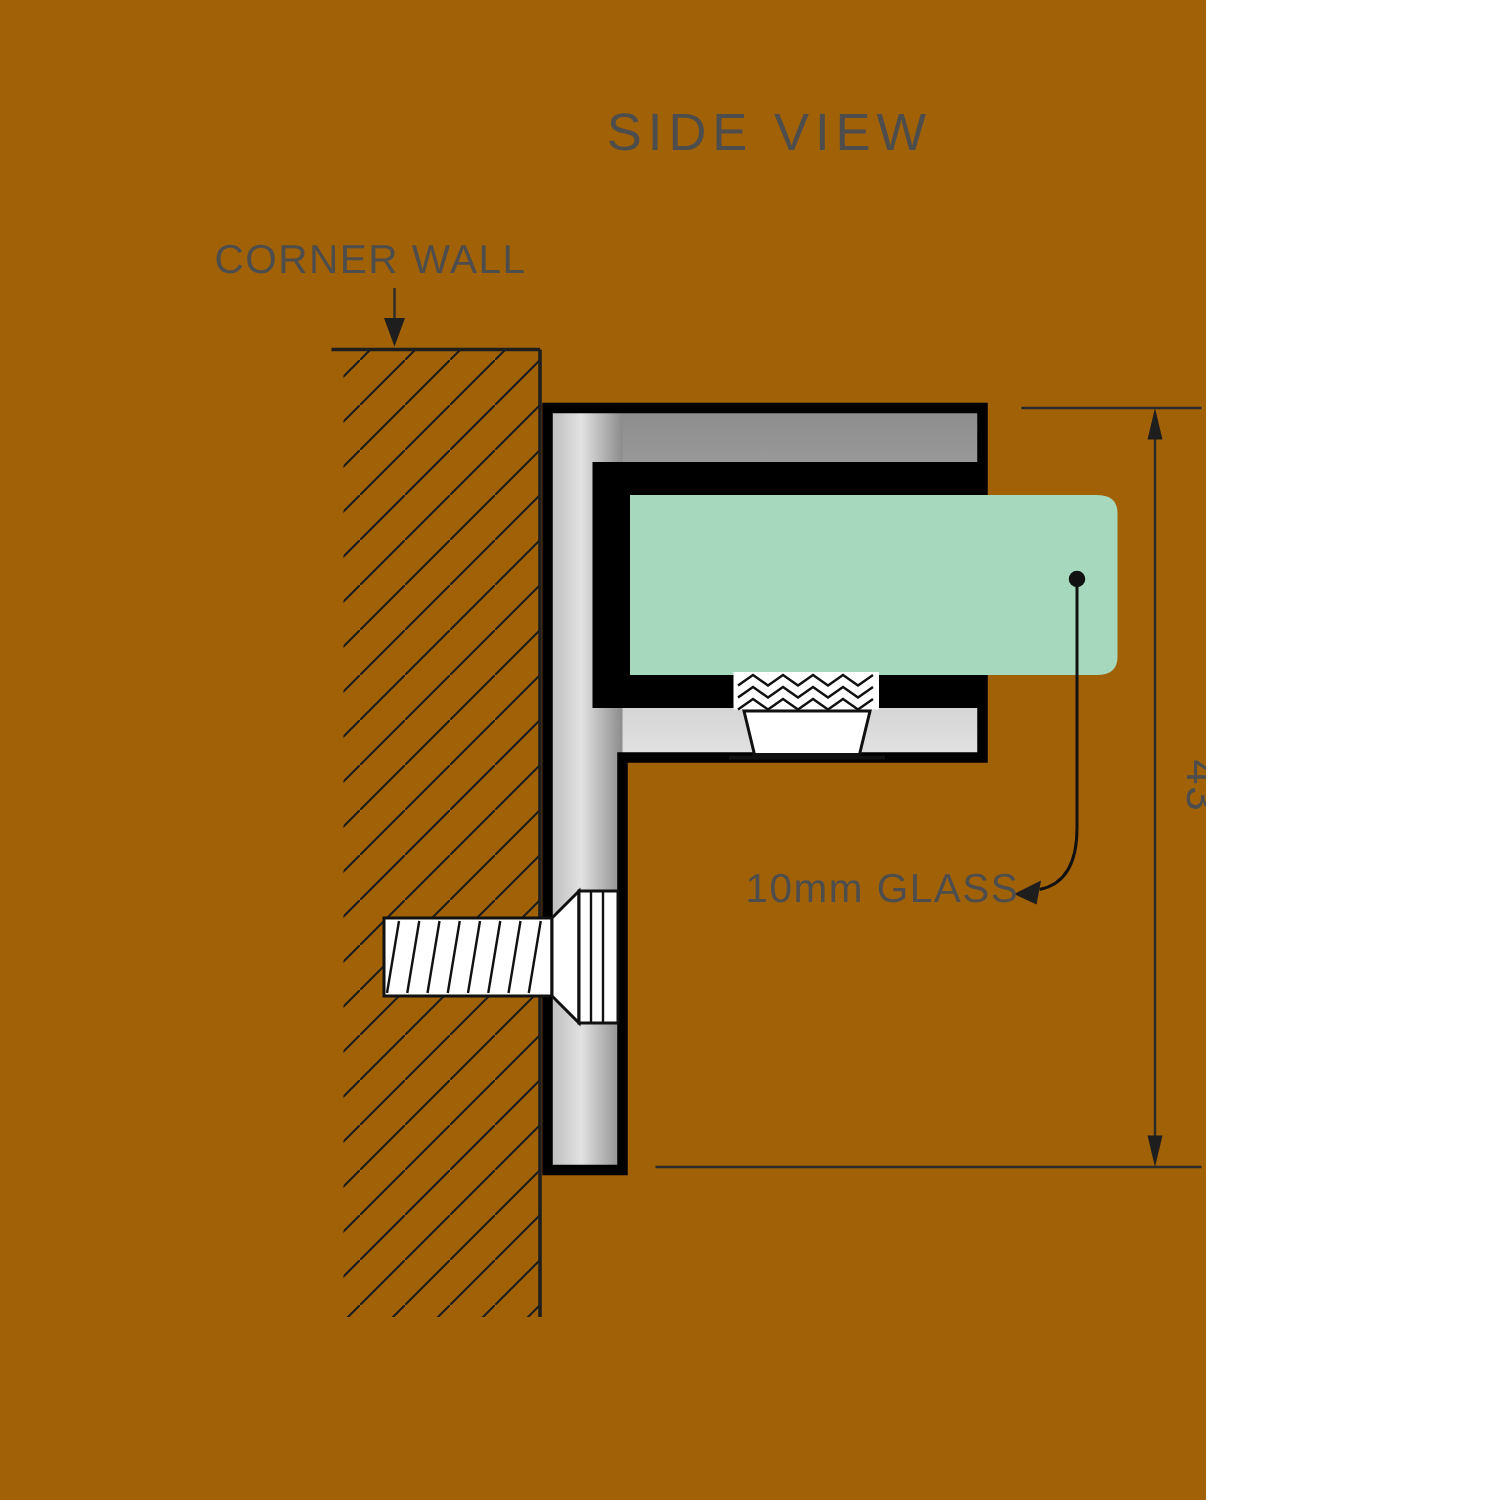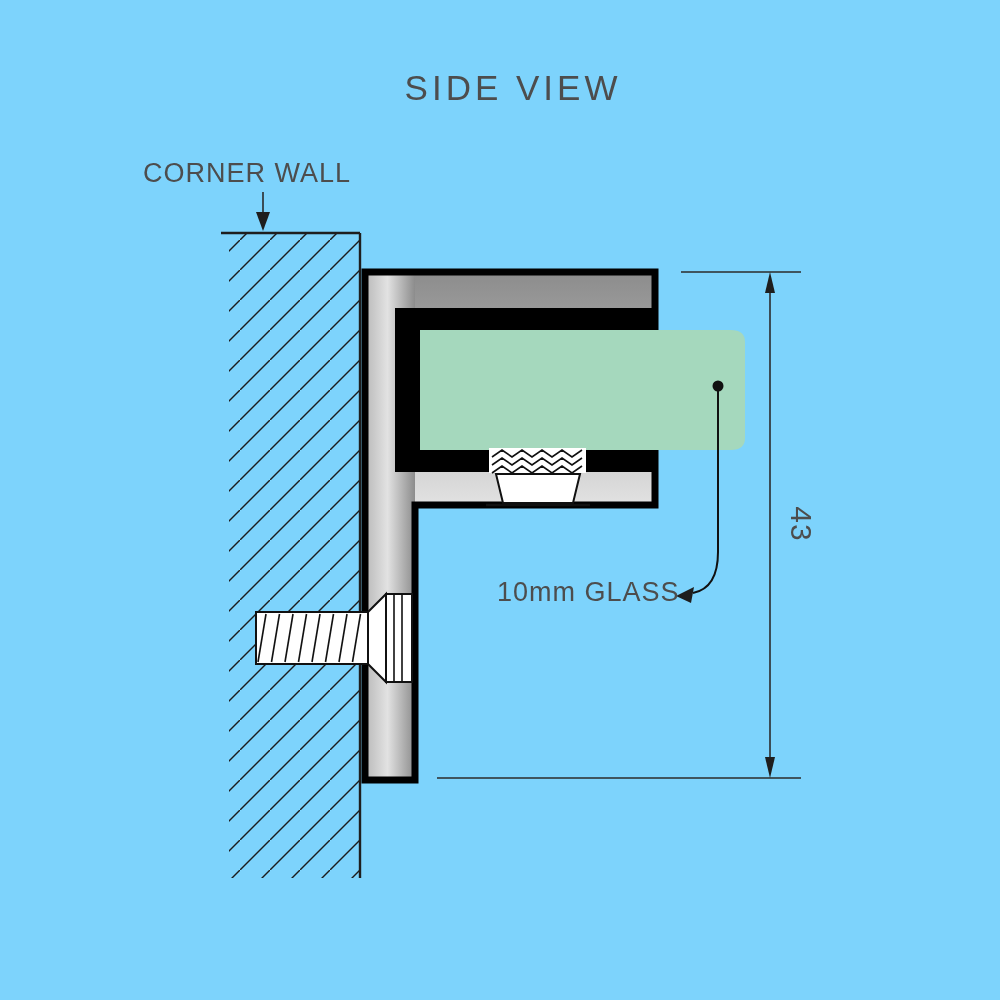--- a/index.html
+++ b/index.html
@@ -1,18 +1,18 @@
 <!DOCTYPE html>
 <html><head>
 <meta charset="utf-8">
 <style>
   html, body { margin: 0; padding: 0; background: #ffffff; }
   .stage {
-    width: 1000px; height: 1000px; position: relative;
-    background: #7dd3fc; overflow: hidden;
+    width: 804px; height: 1000px; position: relative;
+    background: #a16207; overflow: hidden;
     font-family: "Liberation Sans", sans-serif;
   }
   svg { display: block; }
   text { font-family: "Liberation Sans", sans-serif; }
   .title-text { font-size: 35px; letter-spacing: 4px; }
   .label-text { font-size: 27px; letter-spacing: 1px; }
   .dim-text   { font-size: 30px; letter-spacing: 1px; }
   .thinline   { stroke: #2b2b2b; stroke-width: 1.6; fill: none; }
   .wallline   { stroke: #1e1e1e; stroke-width: 2.4; fill: none; }
   .outline    { stroke: #000000; stroke-width: 7; fill: none; }

